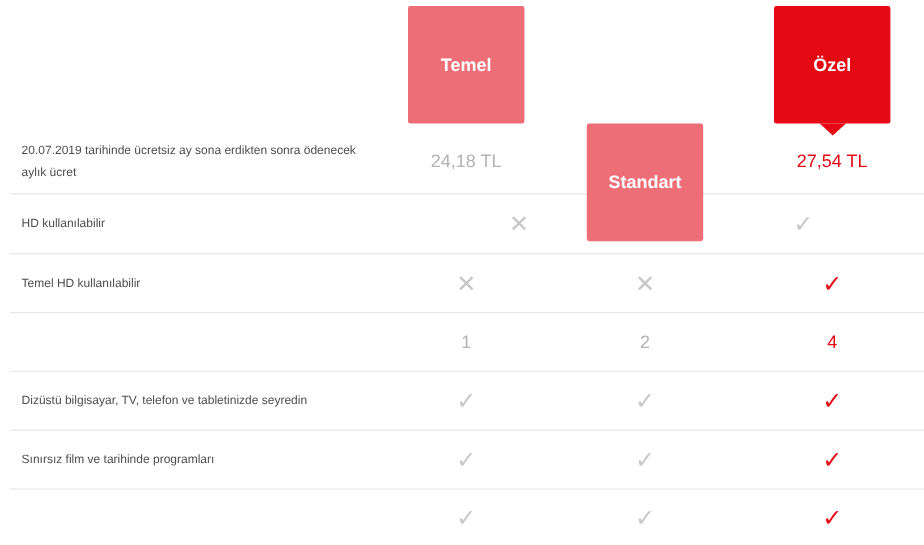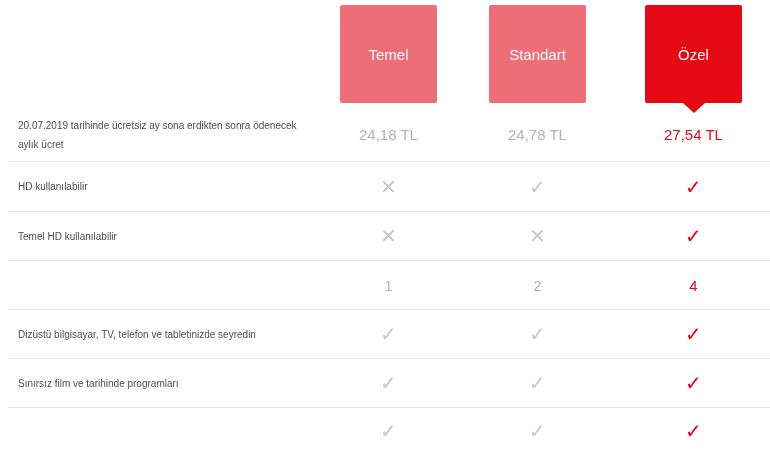--- a/index.html
+++ b/index.html
@@ -45,21 +45,21 @@
   .cell{
     display:flex;justify-content:center;align-items:center;
     text-align:center;
   }
   .plan-box{
     position:relative;
     width:97px;height:98px;
     background:var(--light-red);
     color:#ffffff;
     display:flex;align-items:center;justify-content:center;
-    font-size:15px;font-weight:normal;
+    font-size:15px;font-weight:bold;
     border-radius:2px;
   }
   .plan-box.hl-box{background:var(--brand-red);}
   .plan-arrow{
     position:absolute;
     top:100%;left:50%;
     transform:translateX(-50%);
     width:0;height:0;
     border-left:11px solid transparent;
     border-right:11px solid transparent;
@@ -69,44 +69,44 @@
     font-size:15px;
     color:var(--muted);
   }
   .glyph{
     font-size:20px;
     color:var(--glyph-gray);
     font-weight:400;
   }
   .hl{color:var(--brand-red);}
   .r1{height:53px;}
-  .r2{height:49px;}
+  .r2{height:49px;gap:44px;}
   .r3,.r4,.r5,.r6{height:48px;}
   .r7{height:46px;}
 </style>
 </head>
 <body>
 
 <div class="page">
 
   <div class="row header-row">
     <div class="cell c1">
       <div class="plan-box">
         <span>Temel</span>
       </div>
     </div>
-    <div class="cell c2">
-      <div class="plan-box">
-        <span>Standart</span>
-      </div>
-    </div>
     <div class="cell c3">
       <div class="plan-box hl-box">
         <span>Özel</span>
         <span class="plan-arrow"></span>
+      </div>
+    </div>
+    <div class="cell c2">
+      <div class="plan-box">
+        <span>Standart</span>
       </div>
     </div>
   </div>
 
   <div class="row r1">
     <div class="label">20.07.2019 tarihinde ücretsiz ay sona erdikten sonra ödenecek aylık ücret</div>
     <div class="cell c1 val">24,18 TL</div>
     <div class="cell c2 val">24,78 TL</div>
     <div class="cell c3 val hl">27,54 TL</div>
   </div>

